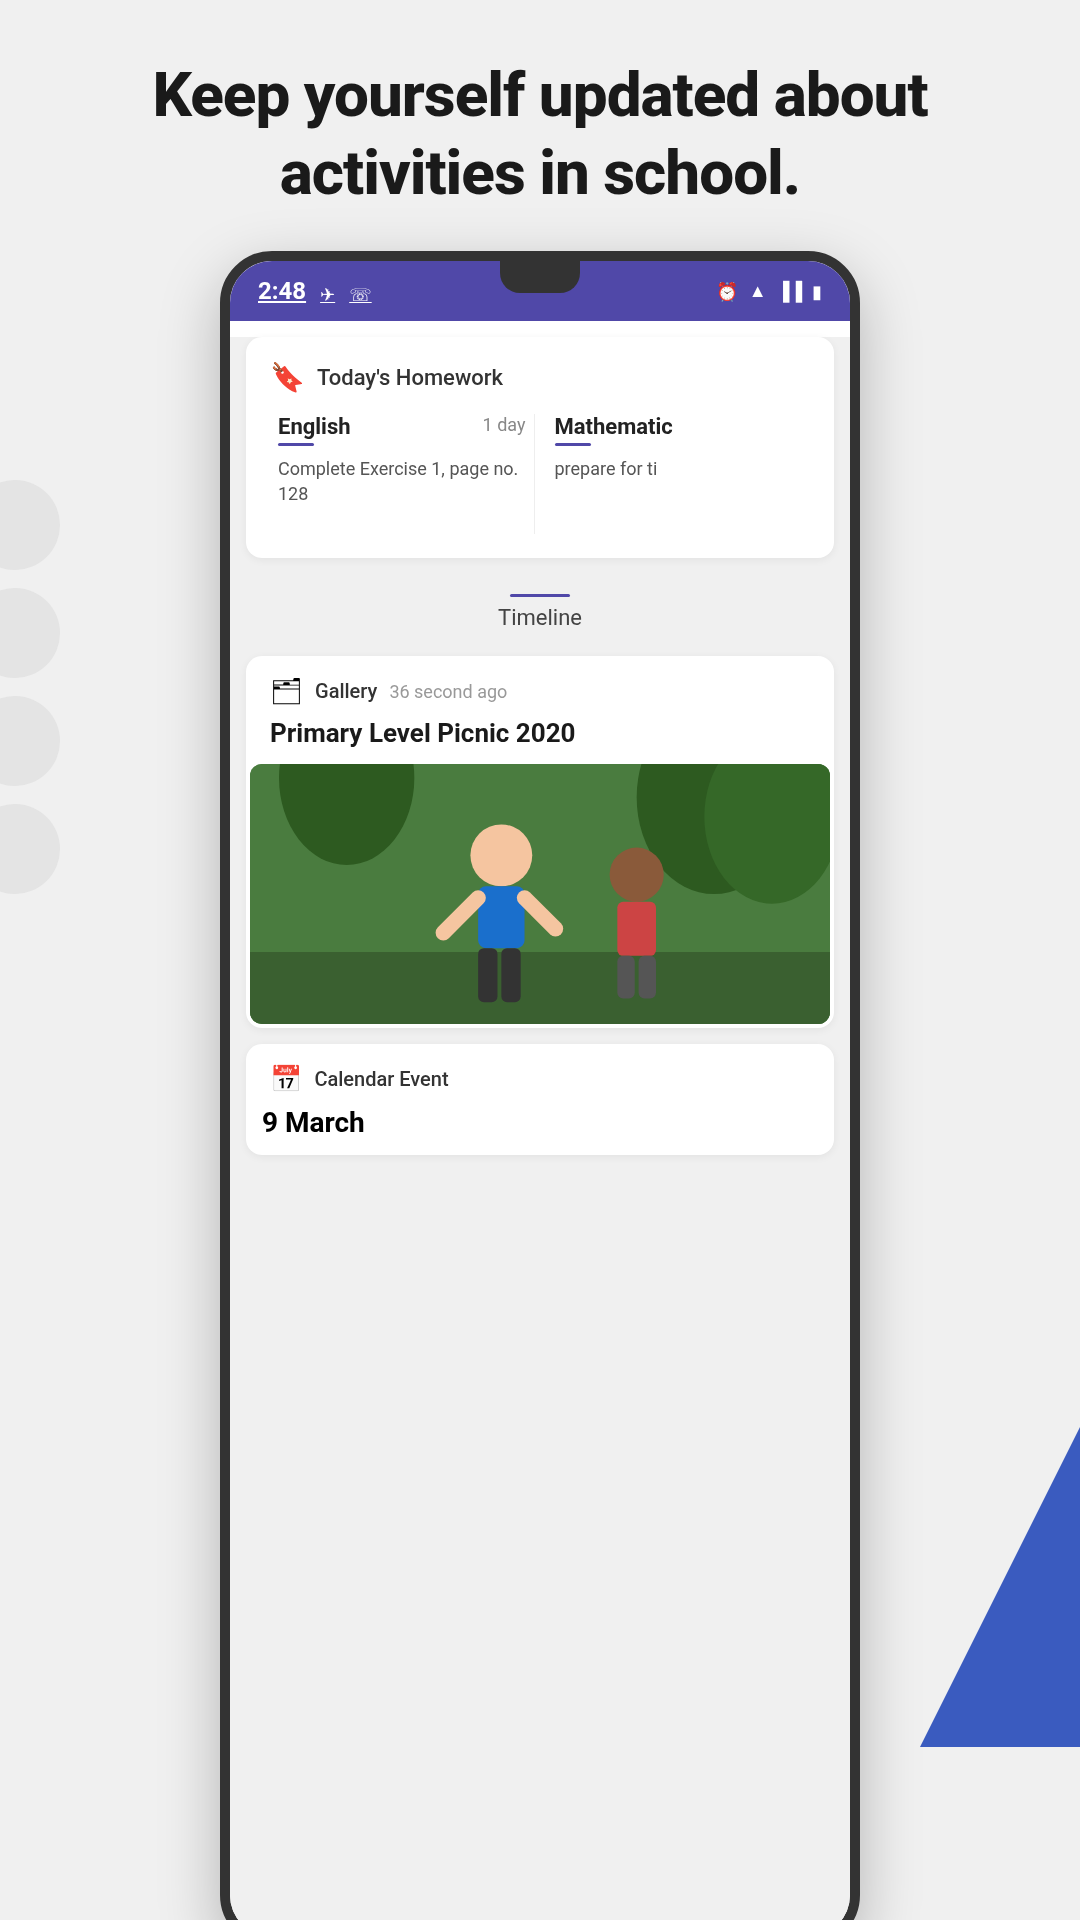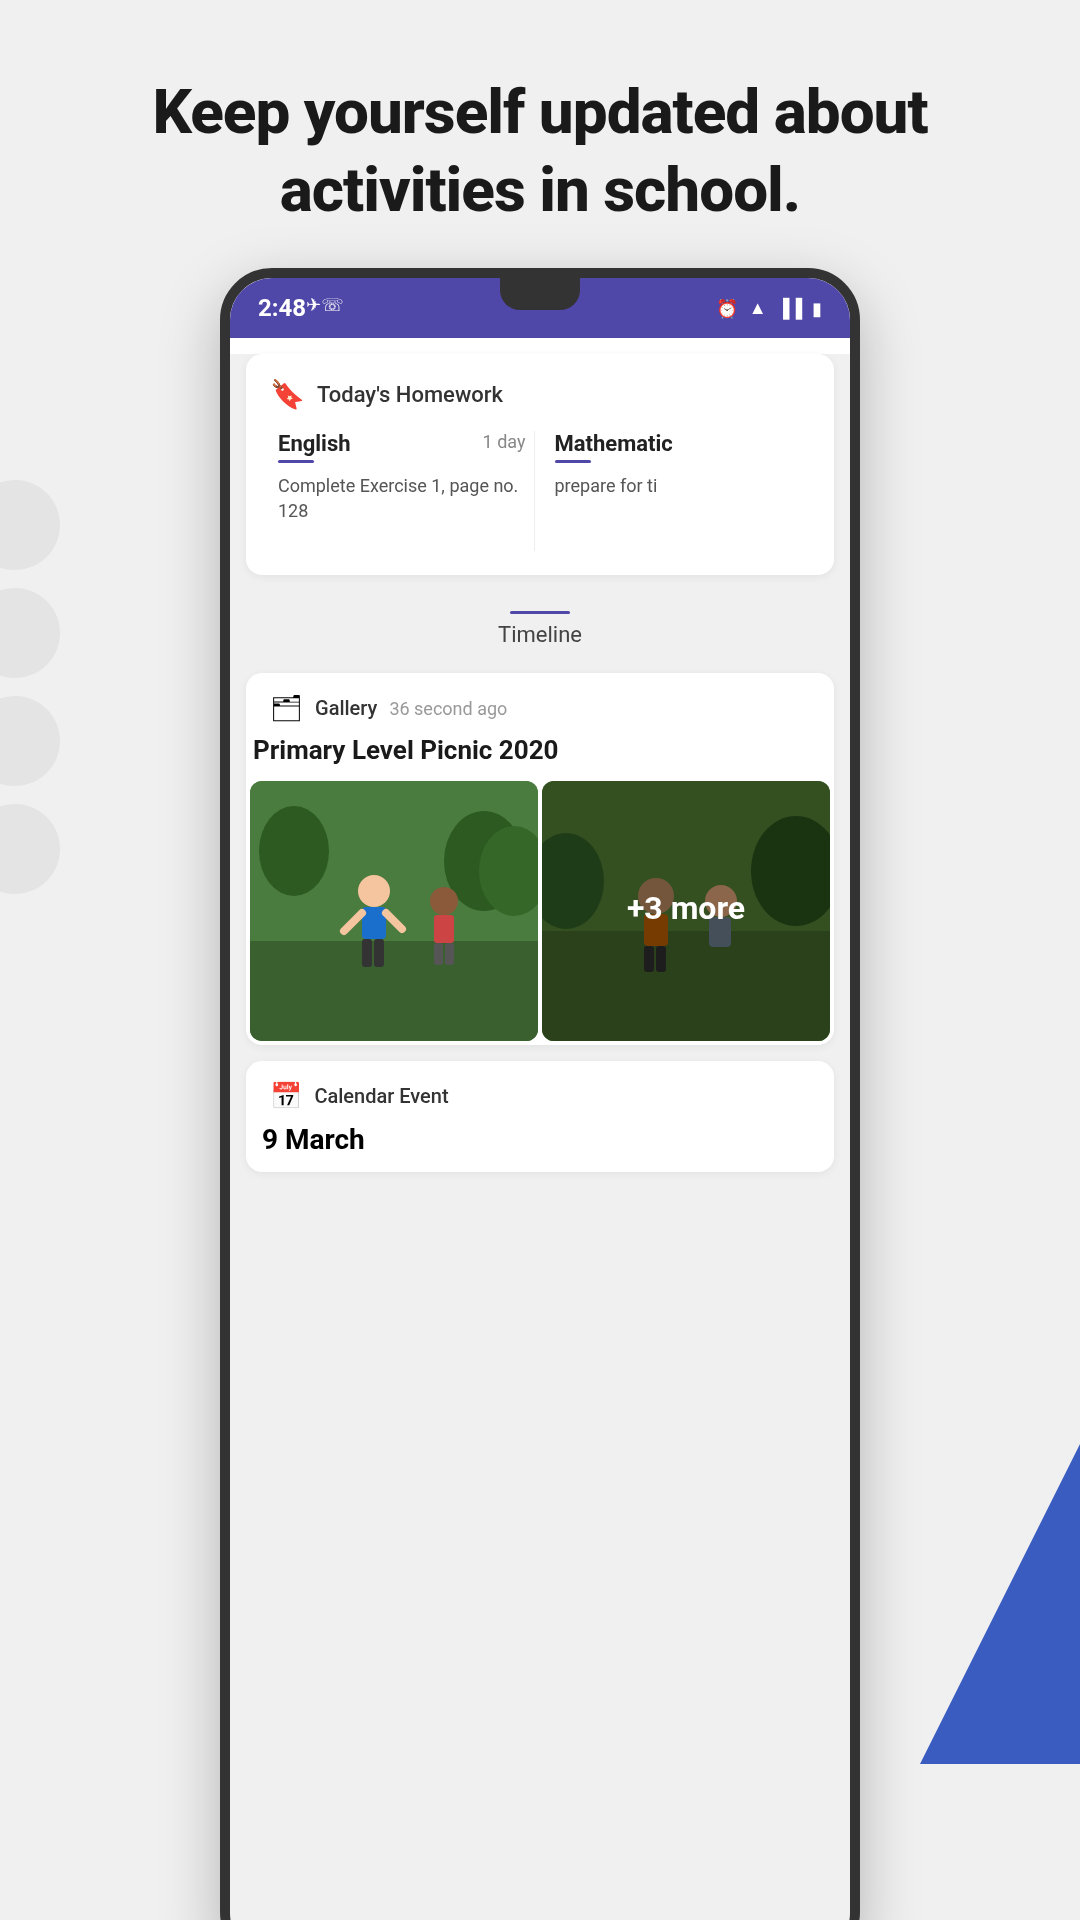--- a/index.html
+++ b/index.html
@@ -38,21 +38,21 @@
       width: 160px;
       height: 320px;
       background: #3a5bbf;
       clip-path: polygon(100% 0, 100% 100%, 0 100%);
       z-index: 0;
     }
 
     
     .page-header {
       text-align: center;
-      padding: 73px 80px 40px;
+      padding: 56px 80px 40px;
       position: relative;
       z-index: 1;
     }
     .page-header h1 {
       font-size: 62px;
       font-weight: 800;
       color: #1a1a1a;
       line-height: 1.25;
       letter-spacing: -1px;
     }
@@ -77,21 +77,23 @@
       display: flex;
       align-items: center;
       justify-content: space-between;
       padding: 0 28px;
       color: #fff;
       font-size: 22px;
       font-weight: 500;
     }
     .status-left {
       display: flex;
-      align-items: flex-start;
+      align-items: flex-end;
+      gap: 14px;
+      text-decoration: underline;
     }
     .status-time { font-weight: 700; font-size: 24px; }
     .status-icon { font-size: 18px; }
     .status-right {
       display: flex;
       align-items: center;
       gap: 10px;
       font-size: 18px;
     }
 
@@ -269,21 +271,21 @@
       gap: 12px;
       padding: 20px 24px 12px;
     }
     .gallery-icon { font-size: 26px; }
     .gallery-type { font-size: 20px; color: #333; font-weight: 500; }
     .gallery-time { font-size: 18px; color: #999; }
     .gallery-title {
       font-size: 26px;
       font-weight: 700;
       color: #1a1a1a;
-      padding: 0 7px 16px;
+      padding: 0 24px 16px;
     }
     .gallery-images {
       display: flex;
       gap: 4px;
       padding: 0 4px 4px;
     }
     .gallery-img {
       flex: 1;
       height: 260px;
       border-radius: 12px;
@@ -422,40 +424,20 @@
             <line x1="118" y1="132" x2="100" y2="150" stroke="#f5c5a0" stroke-width="8" stroke-linecap="round"></line>
             <line x1="142" y1="132" x2="158" y2="148" stroke="#f5c5a0" stroke-width="8" stroke-linecap="round"></line>
 
             <circle cx="200" cy="120" r="14" fill="#8a5a3a"></circle>
             <rect x="190" y="134" width="20" height="28" rx="3" fill="#cc4444"></rect>
             <rect x="190" y="162" width="9" height="22" rx="3" fill="#555"></rect>
             <rect x="201" y="162" width="9" height="22" rx="3" fill="#555"></rect>
           </svg>
         </div>
 
-        <div class="gallery-img img-kids-playing">
-          <svg width="100%" height="100%" viewBox="0 0 300 260" preserveAspectRatio="xMidYMid slice">
-
-            <rect width="300" height="260" fill="#5a8a3a"></rect>
-            <rect y="150" width="300" height="110" fill="#4a7030"></rect>
-
-            <ellipse cx="260" cy="90" rx="45" ry="55" fill="#2d5a20"></ellipse>
-            <ellipse cx="30" cy="100" rx="38" ry="48" fill="#356828"></ellipse>
-
-            <circle cx="120" cy="115" r="18" fill="#c8956a"></circle>
-            <rect x="108" y="133" width="24" height="32" rx="4" fill="#cc6600"></rect>
-            <rect x="108" y="165" width="10" height="26" rx="3" fill="#333"></rect>
-            <rect x="120" y="165" width="10" height="26" rx="3" fill="#333"></rect>
-            <circle cx="185" cy="120" r="16" fill="#f0b080"></circle>
-            <rect x="173" y="136" width="22" height="30" rx="4" fill="#778899"></rect>
-
-            <rect width="300" height="260" fill="rgba(0,0,0,0.42)"></rect>
-            <text x="150" y="138" text-anchor="middle" fill="white" font-size="32" font-weight="bold">+3 more</text>
-          </svg>
-        </div>
       </div>
     </div>
 
     <div class="calendar-card">
       <div class="calendar-card-header">
         <span class="calendar-icon">📅</span>
         <span class="calendar-type">Calendar Event</span>
       </div>
       <div class="calendar-date-title">9 March</div>
     </div>

